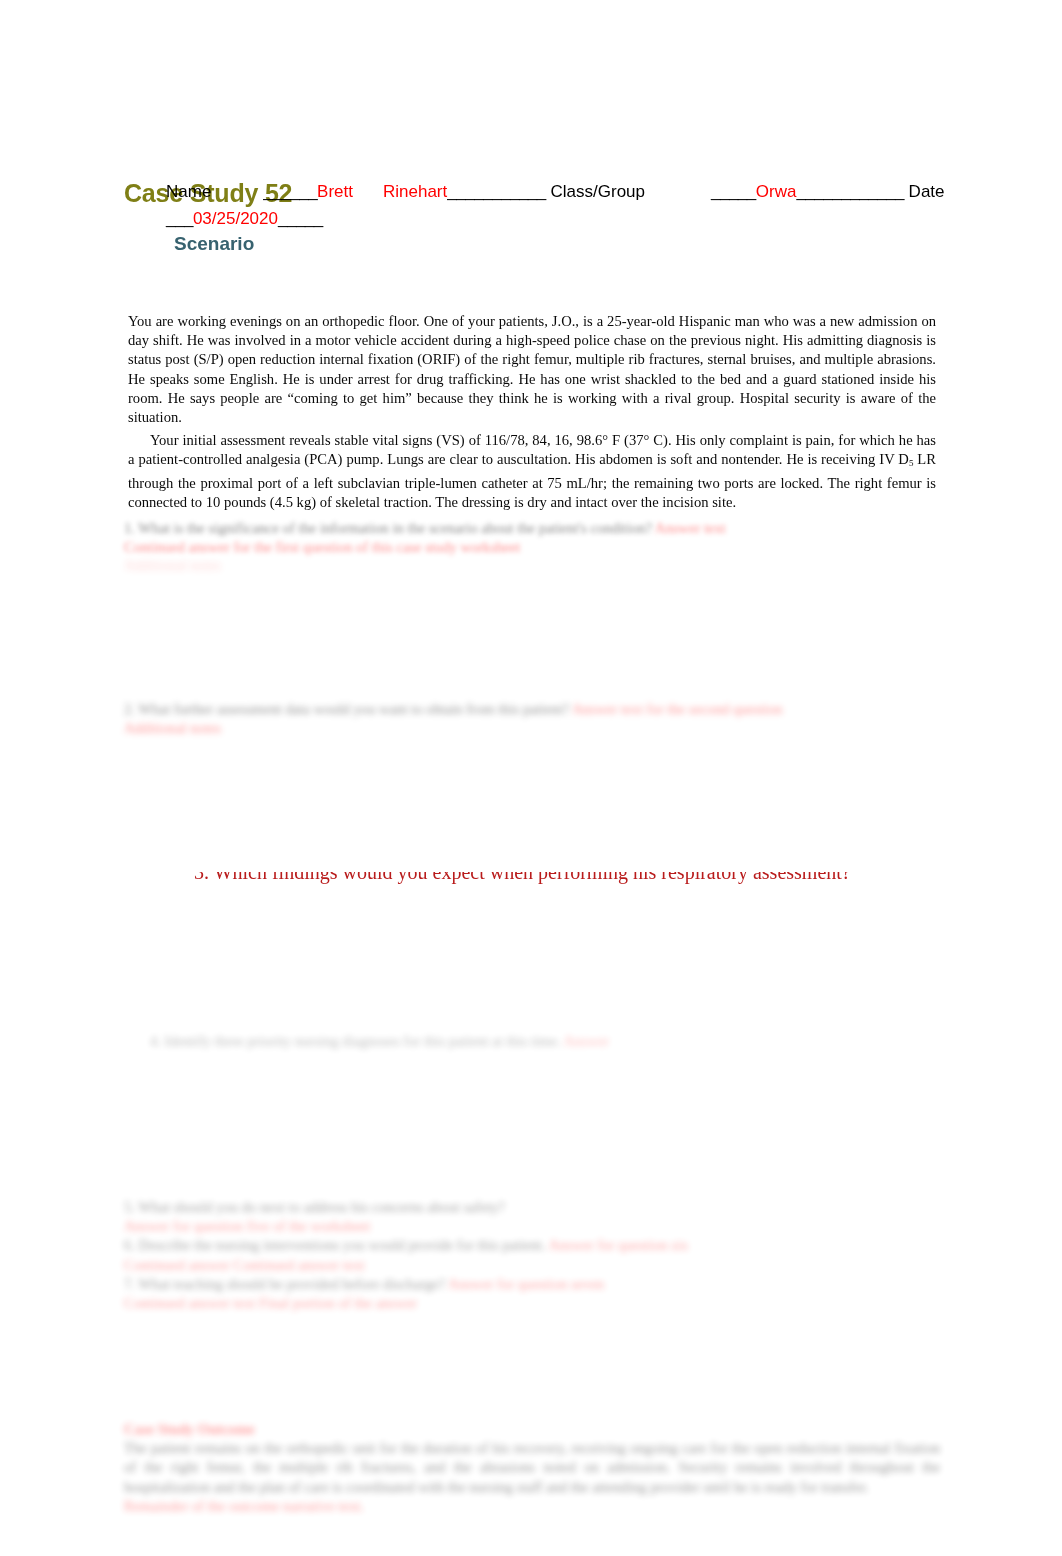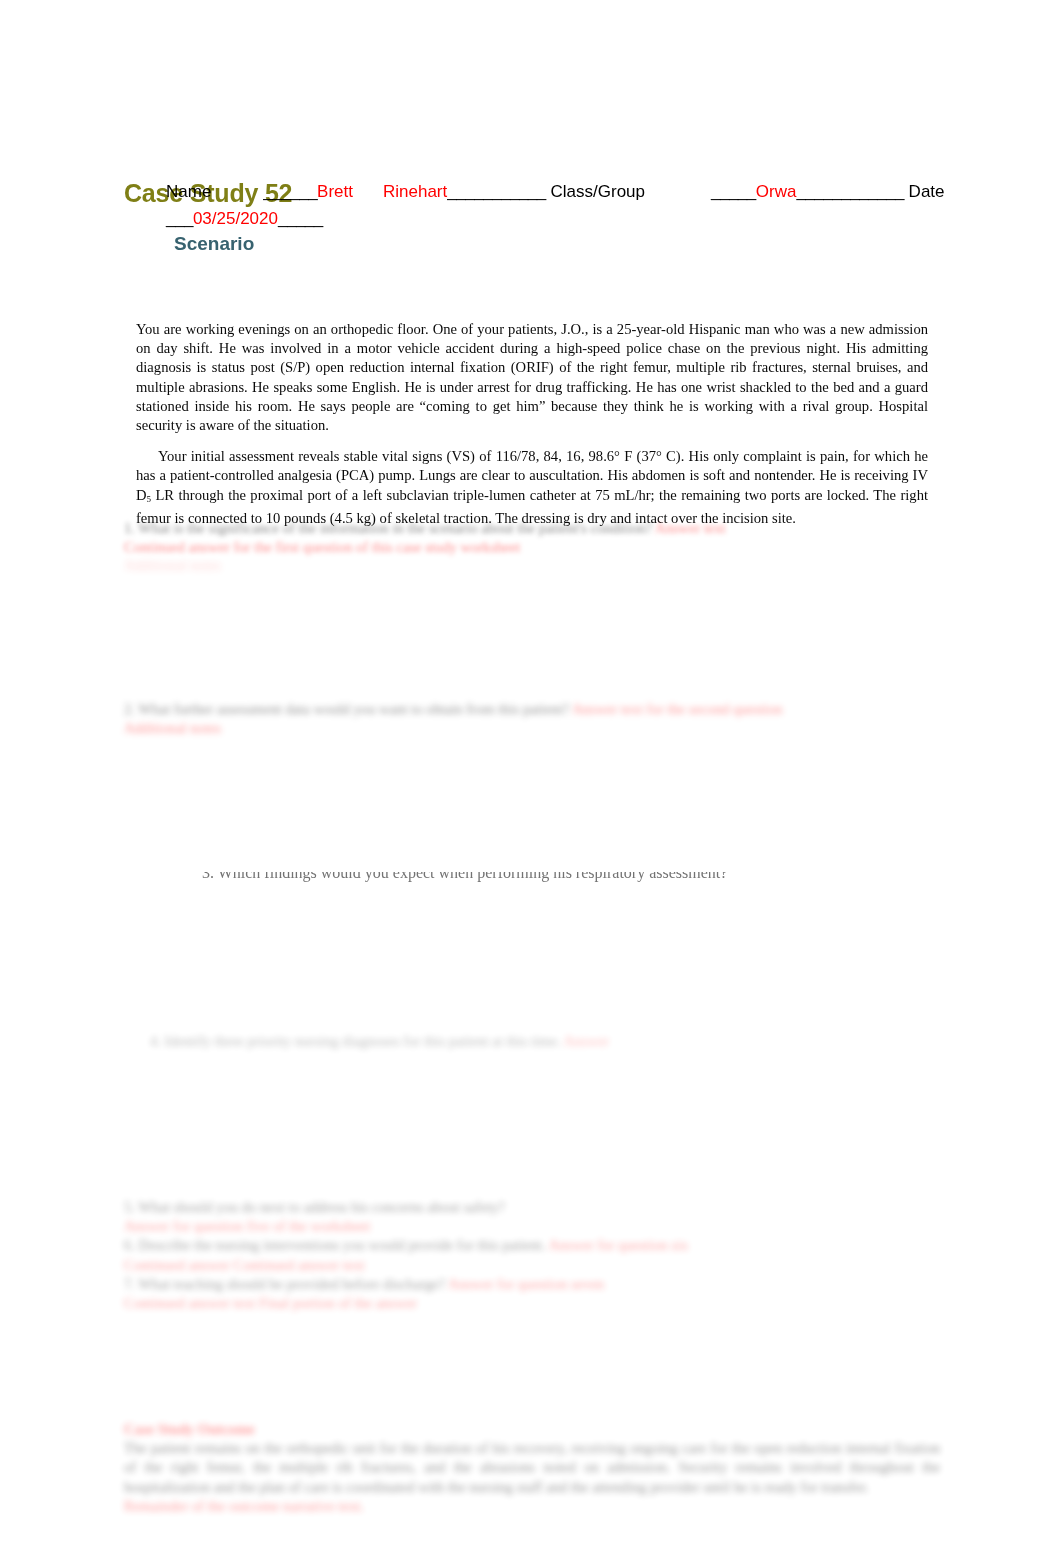--- a/index.html
+++ b/index.html
@@ -73,21 +73,21 @@
     position: absolute;
     left: 124px;
     top: 308px;
     width: 816px;
     font-size: 14.6px;
     line-height: 19.2px;
     color: #0a0a0a;
     text-align: justify;
     text-justify: inter-word;
   }
-  .scenario-body p { margin: 12px; }
+  .scenario-body p { margin: 4px; }
   .scenario-body p.indent { text-indent: 22px; }
   .scenario-body sub { font-size: 9px; vertical-align: -2px; }
 
   
   .qblock {
     position: absolute;
     left: 124px;
     width: 816px;
     font-size: 14.6px;
     line-height: 19.2px;
@@ -109,25 +109,25 @@
   .q3-wrap {
     position: absolute;
     left: 188px;
     top: 872px;
     width: 760px;
     height: 20px;
     overflow: hidden;
   }
   .q3-wrap .q3 {
     position: absolute;
-    left: 14px;
+    left: 6px;
     top: -9px;
-    font-size: 16px;
+    font-size: 20px;
     line-height: 19.2px;
-    color: #737373;
+    color: #b91c1c;
     white-space: nowrap;
   }
 
   .sect-head-red {
     color: #ff2a2a;
     font-weight: bold;
   }
 
   .tight { margin: 0; }
 </style>

